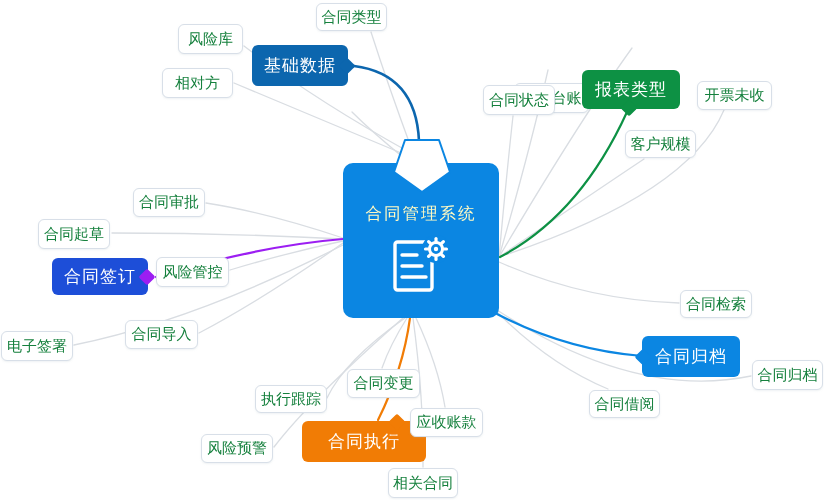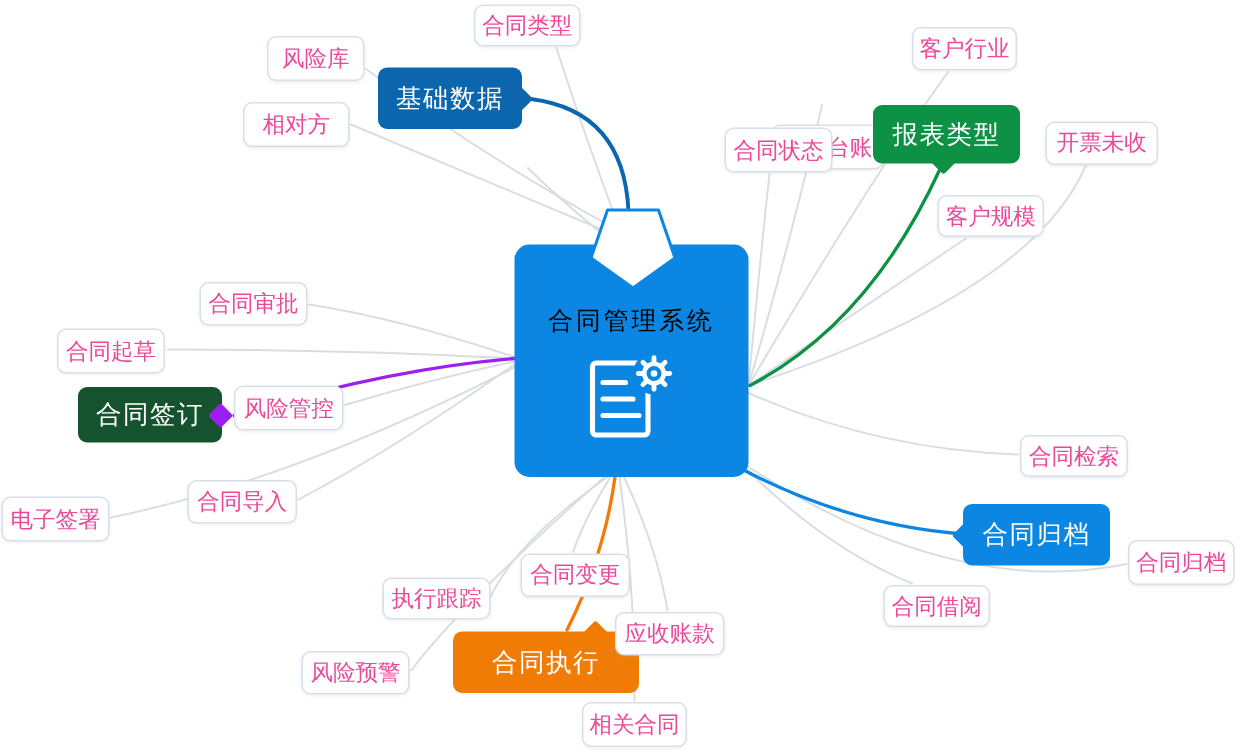--- a/index.html
+++ b/index.html
@@ -7,41 +7,41 @@
     position:relative;width:824px;height:500px;overflow:hidden;background:#ffffff;
     font-family:"Liberation Sans", sans-serif;
   }
   #edges{position:absolute;left:0;top:0;z-index:1;}
   .node{
     position:absolute;display:flex;align-items:center;justify-content:center;
     box-sizing:border-box;border-radius:6px;white-space:nowrap;z-index:3;
     cursor:pointer;
   }
   .node.leaf{
-    background:#ffffff;border:1px solid #d8dfe8;color:#ec4899;font-size:15px;
+    background:#ffffff;border:1px solid #d8dfe8;color:#15803d;font-size:15px;
     box-shadow:0 1px 2px rgba(160,175,190,0.18);
   }
   .node.branch{
     color:#ffffff;font-size:17px;letter-spacing:1px;border:none;z-index:3;
   }
   .pointer{
     position:absolute;width:12px;height:12px;transform:rotate(45deg);
     border-radius:2px;z-index:-1;
   }
   .pointer.right{right:-5px;top:50%;margin-top:-6px;}
   .pointer.left{left:-5px;top:50%;margin-top:-6px;}
   .pointer.bottom{bottom:-5px;left:42%;}
   .pointer.top{top:-5px;left:72%;}
   #central{
     position:absolute;left:343px;top:163px;width:156px;height:155px;
     background:#0b86e2;border-radius:10px;z-index:2;cursor:pointer;
     display:flex;flex-direction:column;align-items:center;
   }
   #central .title{
-    margin-top:40px;color:#000000;font-size:16.5px;letter-spacing:2px;
+    margin-top:40px;color:#fef9c3;font-size:16.5px;letter-spacing:2px;
   }
   #central .icon{margin-top:8px;}
   #pentagon{position:absolute;left:388px;top:128px;z-index:4;pointer-events:none;}
 </style>
 </head>
 <body>
 
 <div id="canvas">
 
   <svg id="edges" width="824" height="500">
@@ -111,23 +111,20 @@
     <div class="node leaf" style="left: 178px; top: 24px; width: 65px; height: 30px;">
       <span>风险库</span>
     </div>
     <div class="node branch" style="left: 252px; top: 45px; width: 96px; height: 41px; background: rgb(12, 102, 174);">
       <div class="pointer right" style="background: rgb(12, 102, 174);"></div>
       <span>基础数据</span>
     </div>
     <div class="node leaf" style="left: 162px; top: 68px; width: 71px; height: 30px;">
       <span>相对方</span>
     </div>
-    <div class="node leaf" style="left: 608px; top: 18px; width: 70px; height: 29px;">
-      <span>客户行业</span>
-    </div>
     <div class="node leaf" style="left: 514px; top: 39px; width: 75px; height: 30px; margin-top: 44px;">
       <span>收款台账</span>
     </div>
     <div class="node branch" style="left: 582px; top: 70px; width: 98px; height: 39px; background: rgb(13, 145, 68);">
       <div class="pointer bottom" style="background: rgb(13, 145, 68);"></div>
       <span>报表类型</span>
     </div>
     <div class="node leaf" style="left: 483px; top: 85px; width: 72px; height: 30px;">
       <span>合同状态</span>
     </div>
@@ -136,21 +133,21 @@
     </div>
     <div class="node leaf" style="left: 697px; top: 81px; width: 75px; height: 29px;">
       <span>开票未收</span>
     </div>
     <div class="node leaf" style="left: 133px; top: 188px; width: 72px; height: 29px;">
       <span>合同审批</span>
     </div>
     <div class="node leaf" style="left: 38px; top: 219px; width: 72px; height: 30px;">
       <span>合同起草</span>
     </div>
-    <div class="node branch" style="left: 52px; top: 258px; width: 96px; height: 37px; background: #14532d;">
+    <div class="node branch" style="left: 52px; top: 258px; width: 96px; height: 37px; background: #1d4ed8;">
       <div class="pointer right" style="background: rgb(156, 30, 242);"></div>
       <span>合同签订</span>
     </div>
     <div class="node leaf" style="left: 156px; top: 257px; width: 73px; height: 30px;">
       <span>风险管控</span>
     </div>
     <div class="node leaf" style="left: 125px; top: 320px; width: 73px; height: 29px;">
       <span>合同导入</span>
     </div>
     <div class="node leaf" style="left: 1px; top: 331px; width: 72px; height: 30px;">

